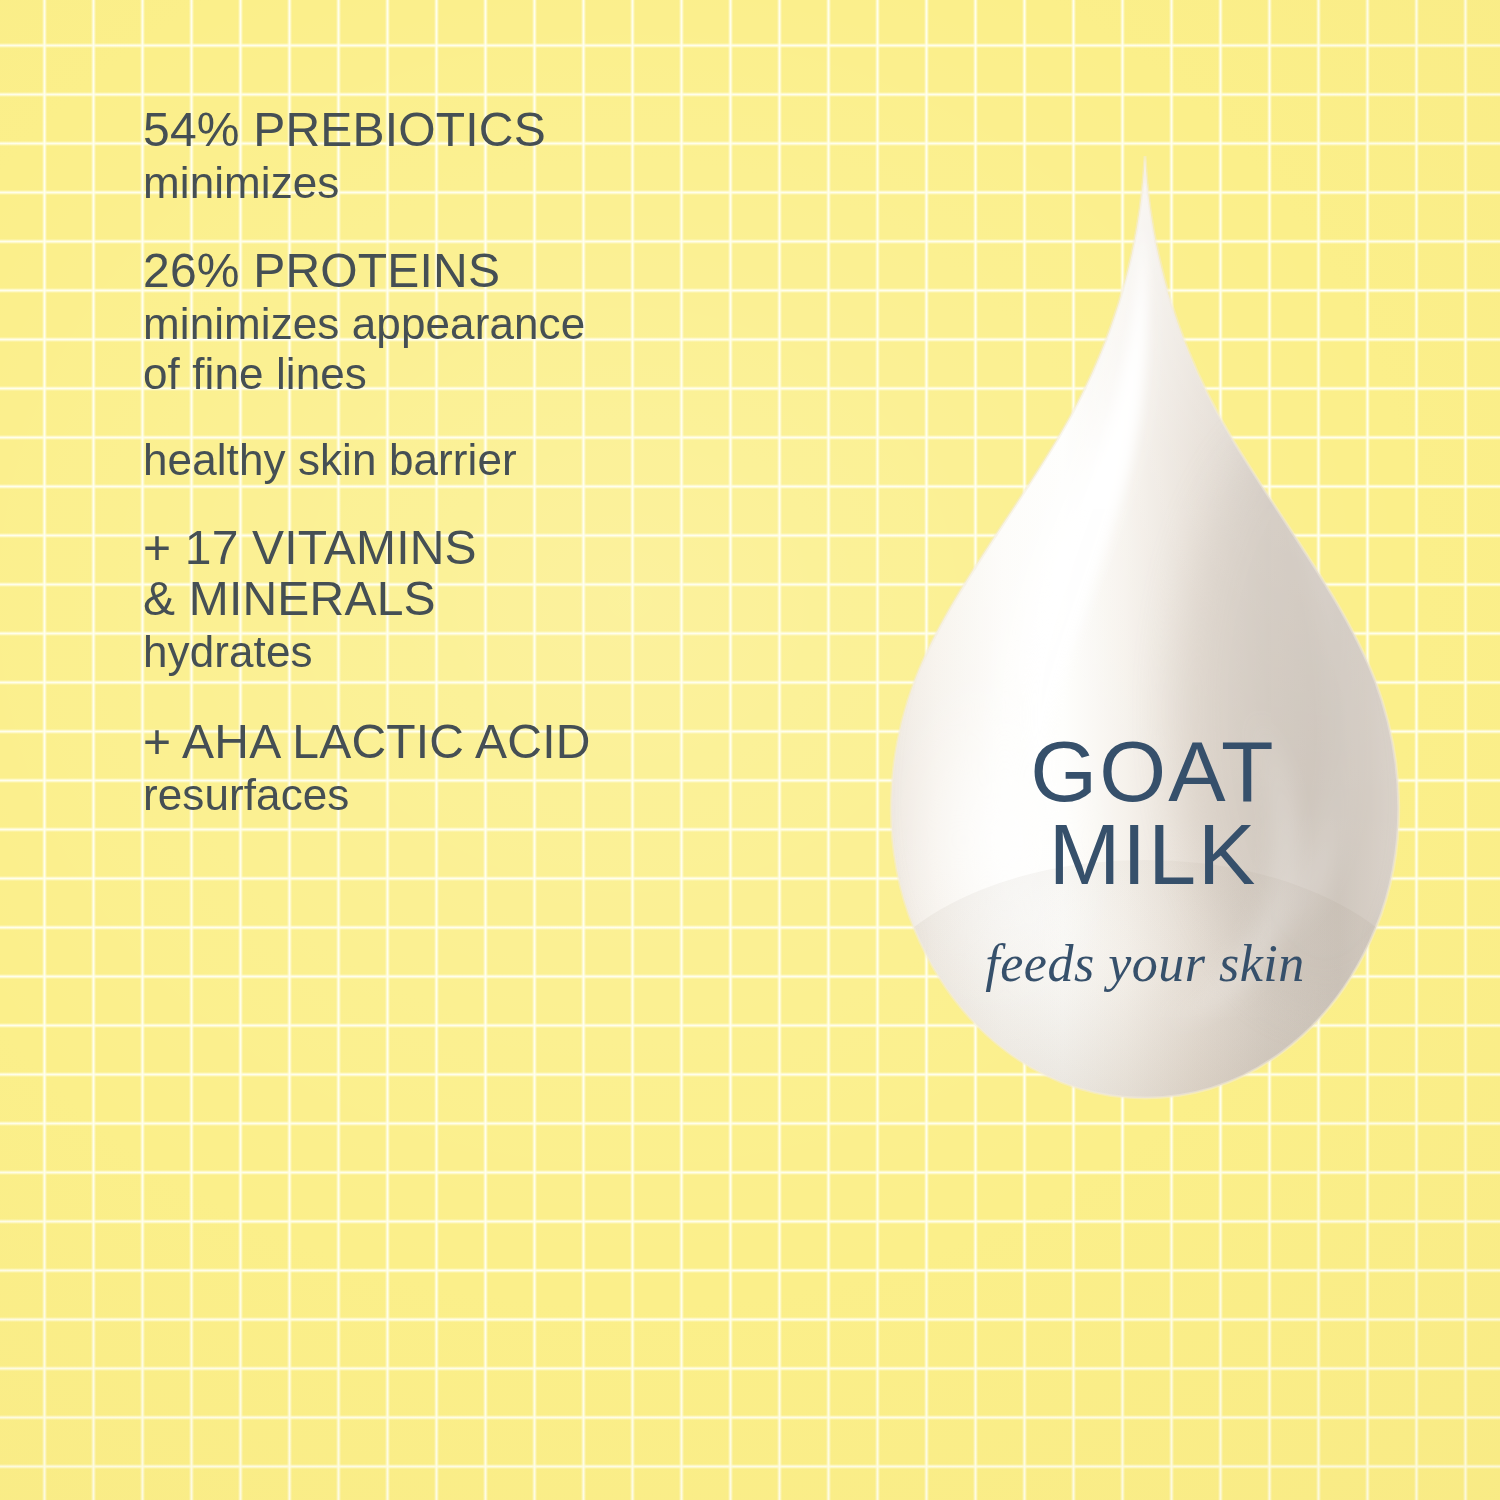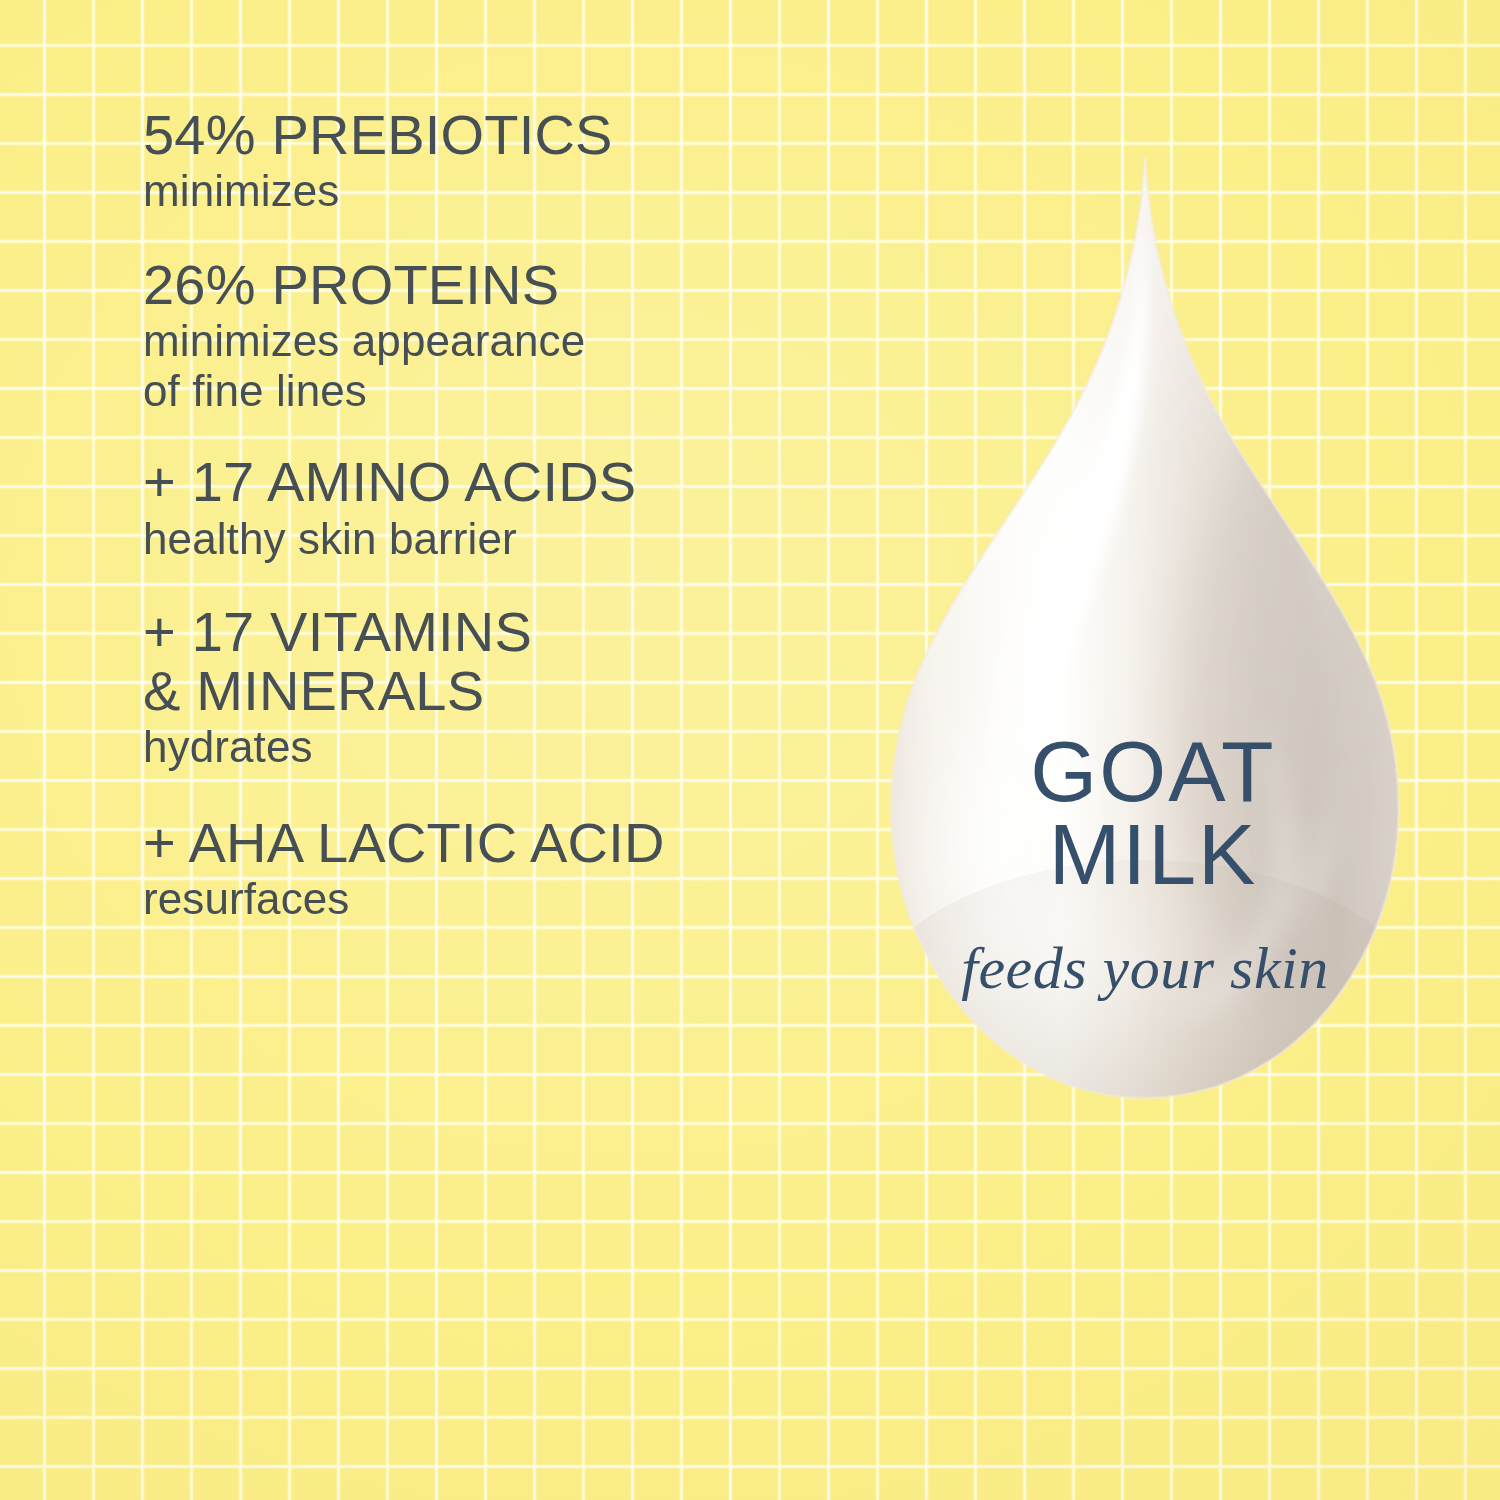--- a/index.html
+++ b/index.html
@@ -50,21 +50,21 @@
 
   
   #list{
     position:absolute;
     left:143px; top:105px;
     width:740px;
   }
   .block{ margin-bottom:25px; }
   .block:last-child{ margin-bottom:0; }
   .headline{
-    font-size:56px;
+    font-size:48px;
     line-height:1.06;
     letter-spacing:.2px;
     color:#454f54;
     font-weight:400;
     white-space:pre-line;
     margin:0 0 2px 0;
   }
   .sub{
     font-size:44px;
     line-height:1.14;
@@ -109,21 +109,21 @@
     white-space:pre-line;
   }
   #tagline{
     position:absolute;
     left:0; right:0;
     top:788px;
     text-align:center;
     color:#36506b;
     font-family:"Liberation Serif", serif;
     font-style:italic;
-    font-size:60px;
+    font-size:52px;
     letter-spacing:.5px;
     line-height:1;
   }
 </style>
 </head>
 <body>
 
 <div id="stage">
 
   <div id="grid"></div>
@@ -137,21 +137,20 @@
     </div>
 
     <div class="block" id="block-proteins">
       <p class="headline">26% PROTEINS</p>
       <p class="sub">minimizes appearance
 of fine lines</p>
     </div>
 
 
     <div class="block" id="block-amino">
-      <p class="headline">+ 17 AMINO ACIDS</p>
       <p class="sub">healthy skin barrier</p>
     </div>
 
     <div class="block" id="block-vitamins">
       <p class="headline">+ 17 VITAMINS
 &amp; MINERALS</p>
       <p class="sub">hydrates</p>
     </div>
 
     <div class="block" id="block-aha">

